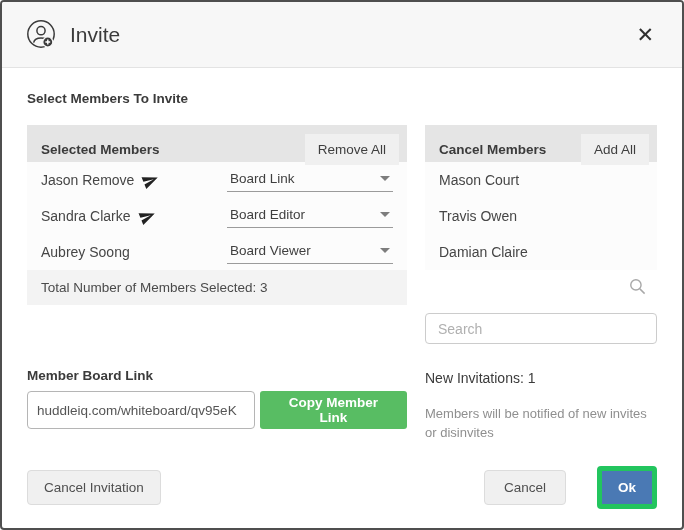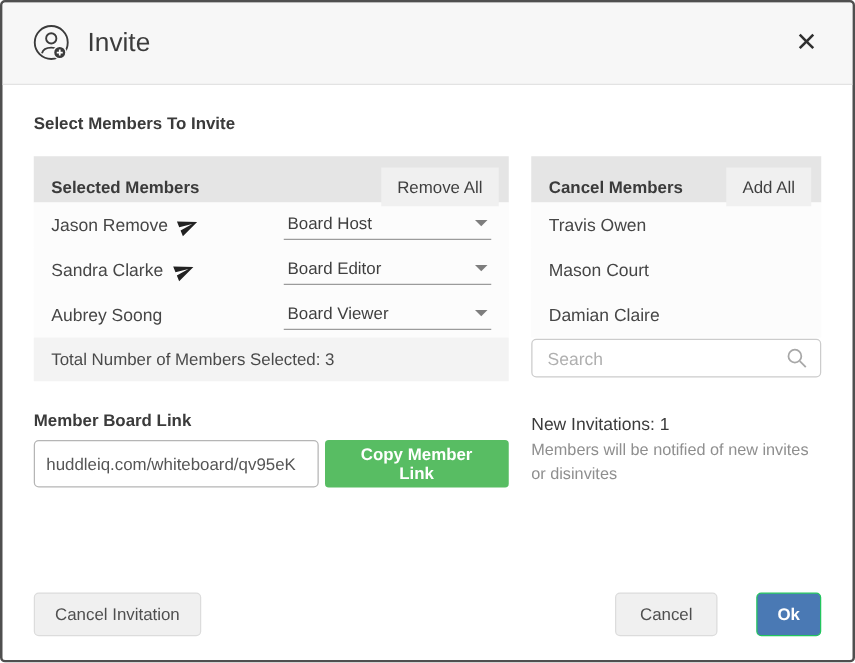--- a/index.html
+++ b/index.html
@@ -80,21 +80,21 @@
     padding: 0 14px; background: #fcfcfc;
     font-size: 14px; color: #464646; cursor: pointer;
   }
   .search-wrap { position: relative; margin-top: 1px; }
   .search-input {
     width: 100%; height: 31px;
     border: 1px solid #cccccc; border-radius: 4px;
     padding: 0 32px 0 12px;
     font-size: 14px; color: #555;
     font-family: "Liberation Sans", "DejaVu Sans", sans-serif;
-    outline: none; background: #fff;
+    outline: none; background: #fff; margin-top: 42px;
   }
   .search-input::placeholder { color: #b0b0b0; }
   .search-icon { position: absolute; right: 10px; top: 6px; }
   
   .lower { display: flex; gap: 18px; margin-top: 24px; }
   .link-col { width: 380px; flex: 0 0 380px; }
   .link-label {
     font-size: 13.5px; font-weight: 700; color: #3b3b3b; margin-bottom: 8px;
   }
   .link-row { display: flex; align-items: center; gap: 5px; }
@@ -106,38 +106,38 @@
     outline: none; background: #fff;
   }
   .copy-btn {
     height: 38px; border: none; border-radius: 3px;
     background: #58bd63; color: #ffffff;
     font-size: 13.5px; font-weight: 700;
     padding: 0 14px; cursor: pointer;
     font-family: "Liberation Sans", "DejaVu Sans", sans-serif;
   }
   .invite-col { flex: 1; padding-top: 2px; }
-  .new-invitations { font-size: 14px; color: #3b3b3b; margin-bottom: 4px; }
+  .new-invitations { font-size: 14px; color: #3b3b3b; margin-bottom: 19px; }
   .invite-note { font-size: 13px; color: #8f8f8f; line-height: 1.45; max-width: 225px; }
   
   .dlg-footer {
     margin-top: auto;
     display: flex; align-items: center;
     padding: 0 25px 19px;
   }
   .btn-muted {
     background: #f0f0f0; border: 1px solid #dcdcdc; border-radius: 4px;
     color: #4f4f4f; font-size: 13.5px;
     padding: 9px 16px; cursor: pointer;
     font-family: "Liberation Sans", "DejaVu Sans", sans-serif;
   }
   .footer-spacer { flex: 1; }
   .btn-cancel { margin-right: 31px; padding: 9px 19px; }
   .btn-ok {
-    background: #4a79b4; border: 1px solid #22c55e; border-radius: 4px;
+    background: #4a79b4; border: 5px solid #22c55e; border-radius: 4px;
     color: #ffffff; font-size: 13.5px; font-weight: 700;
     padding: 9px 16px; cursor: pointer;
     font-family: "Liberation Sans", "DejaVu Sans", sans-serif;
   }
 </style>
 </head>
 <body>
 
 <div class="dialog">
 
@@ -167,21 +167,21 @@
         </div>
 
         <div class="member-row">
           <span>Jason Remove</span>
           <span class="plane-icon">
             <svg width="17" height="17" viewBox="0 0 24 24" style="transform:rotate(-22deg);">
               <path d="M2 21 L23 12 L2 3 L2 10 L17 12 L2 14 Z" fill="#222222"></path>
             </svg>
           </span>
           <span class="dropdown">
-            <span>Board Host</span>
+            <span>Board Link</span>
             <span class="chevron"></span>
           </span>
         </div>
 
         <div class="member-row">
           <span>Sandra Clarke</span>
           <span class="plane-icon">
             <svg width="17" height="17" viewBox="0 0 24 24" style="transform:rotate(-22deg);">
               <path d="M2 21 L23 12 L2 3 L2 10 L17 12 L2 14 Z" fill="#222222"></path>
             </svg>
@@ -205,24 +205,24 @@
         </div>
       </div>
 
       <div class="right-panel">
         <div class="panel-header">
           <span>Cancel Members</span>
           <span class="panel-action">Add All</span>
         </div>
 
         <div class="choose-row">
+          <span>Mason Court</span>
+        </div>
+        <div class="choose-row">
           <span>Travis Owen</span>
-        </div>
-        <div class="choose-row">
-          <span>Mason Court</span>
         </div>
         <div class="choose-row">
           <span>Damian Claire</span>
         </div>
 
         <div class="search-wrap">
           <input class="search-input" type="text" placeholder="Search" style="">
           <span class="search-icon">
             <svg width="19" height="19" viewBox="0 0 24 24">
               <circle cx="10" cy="10" r="6.5" fill="none" stroke="#a8a8a8" stroke-width="1.8"></circle>

